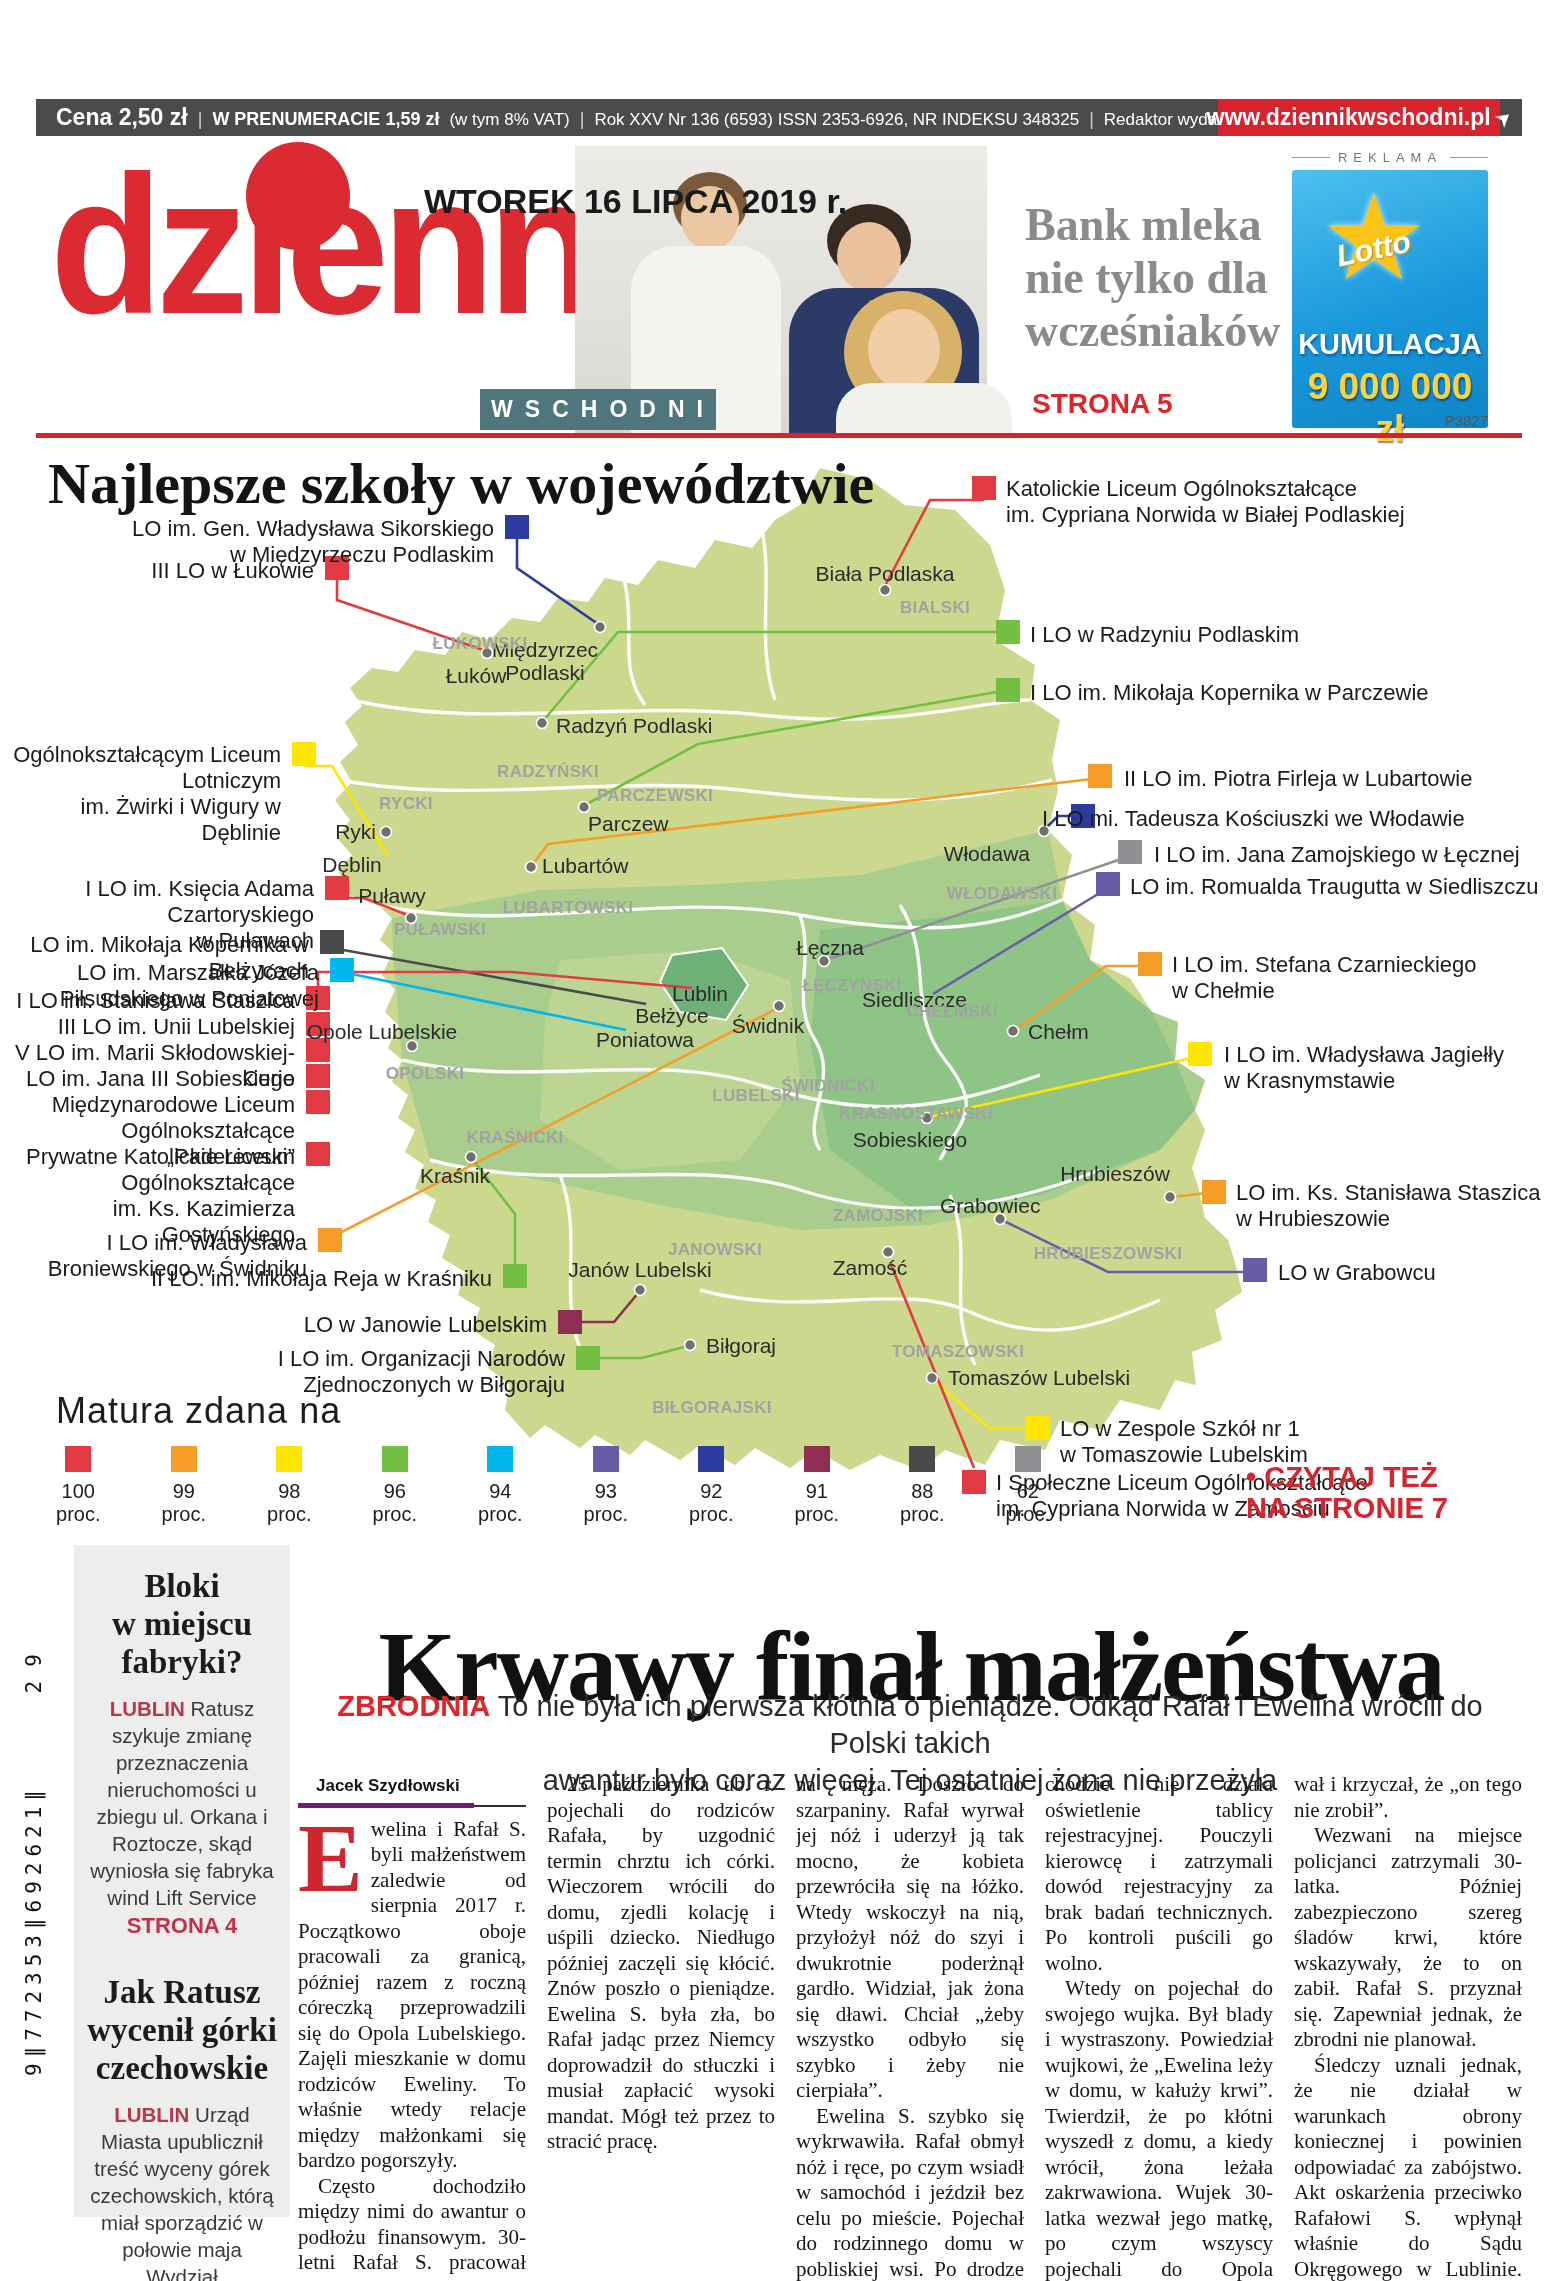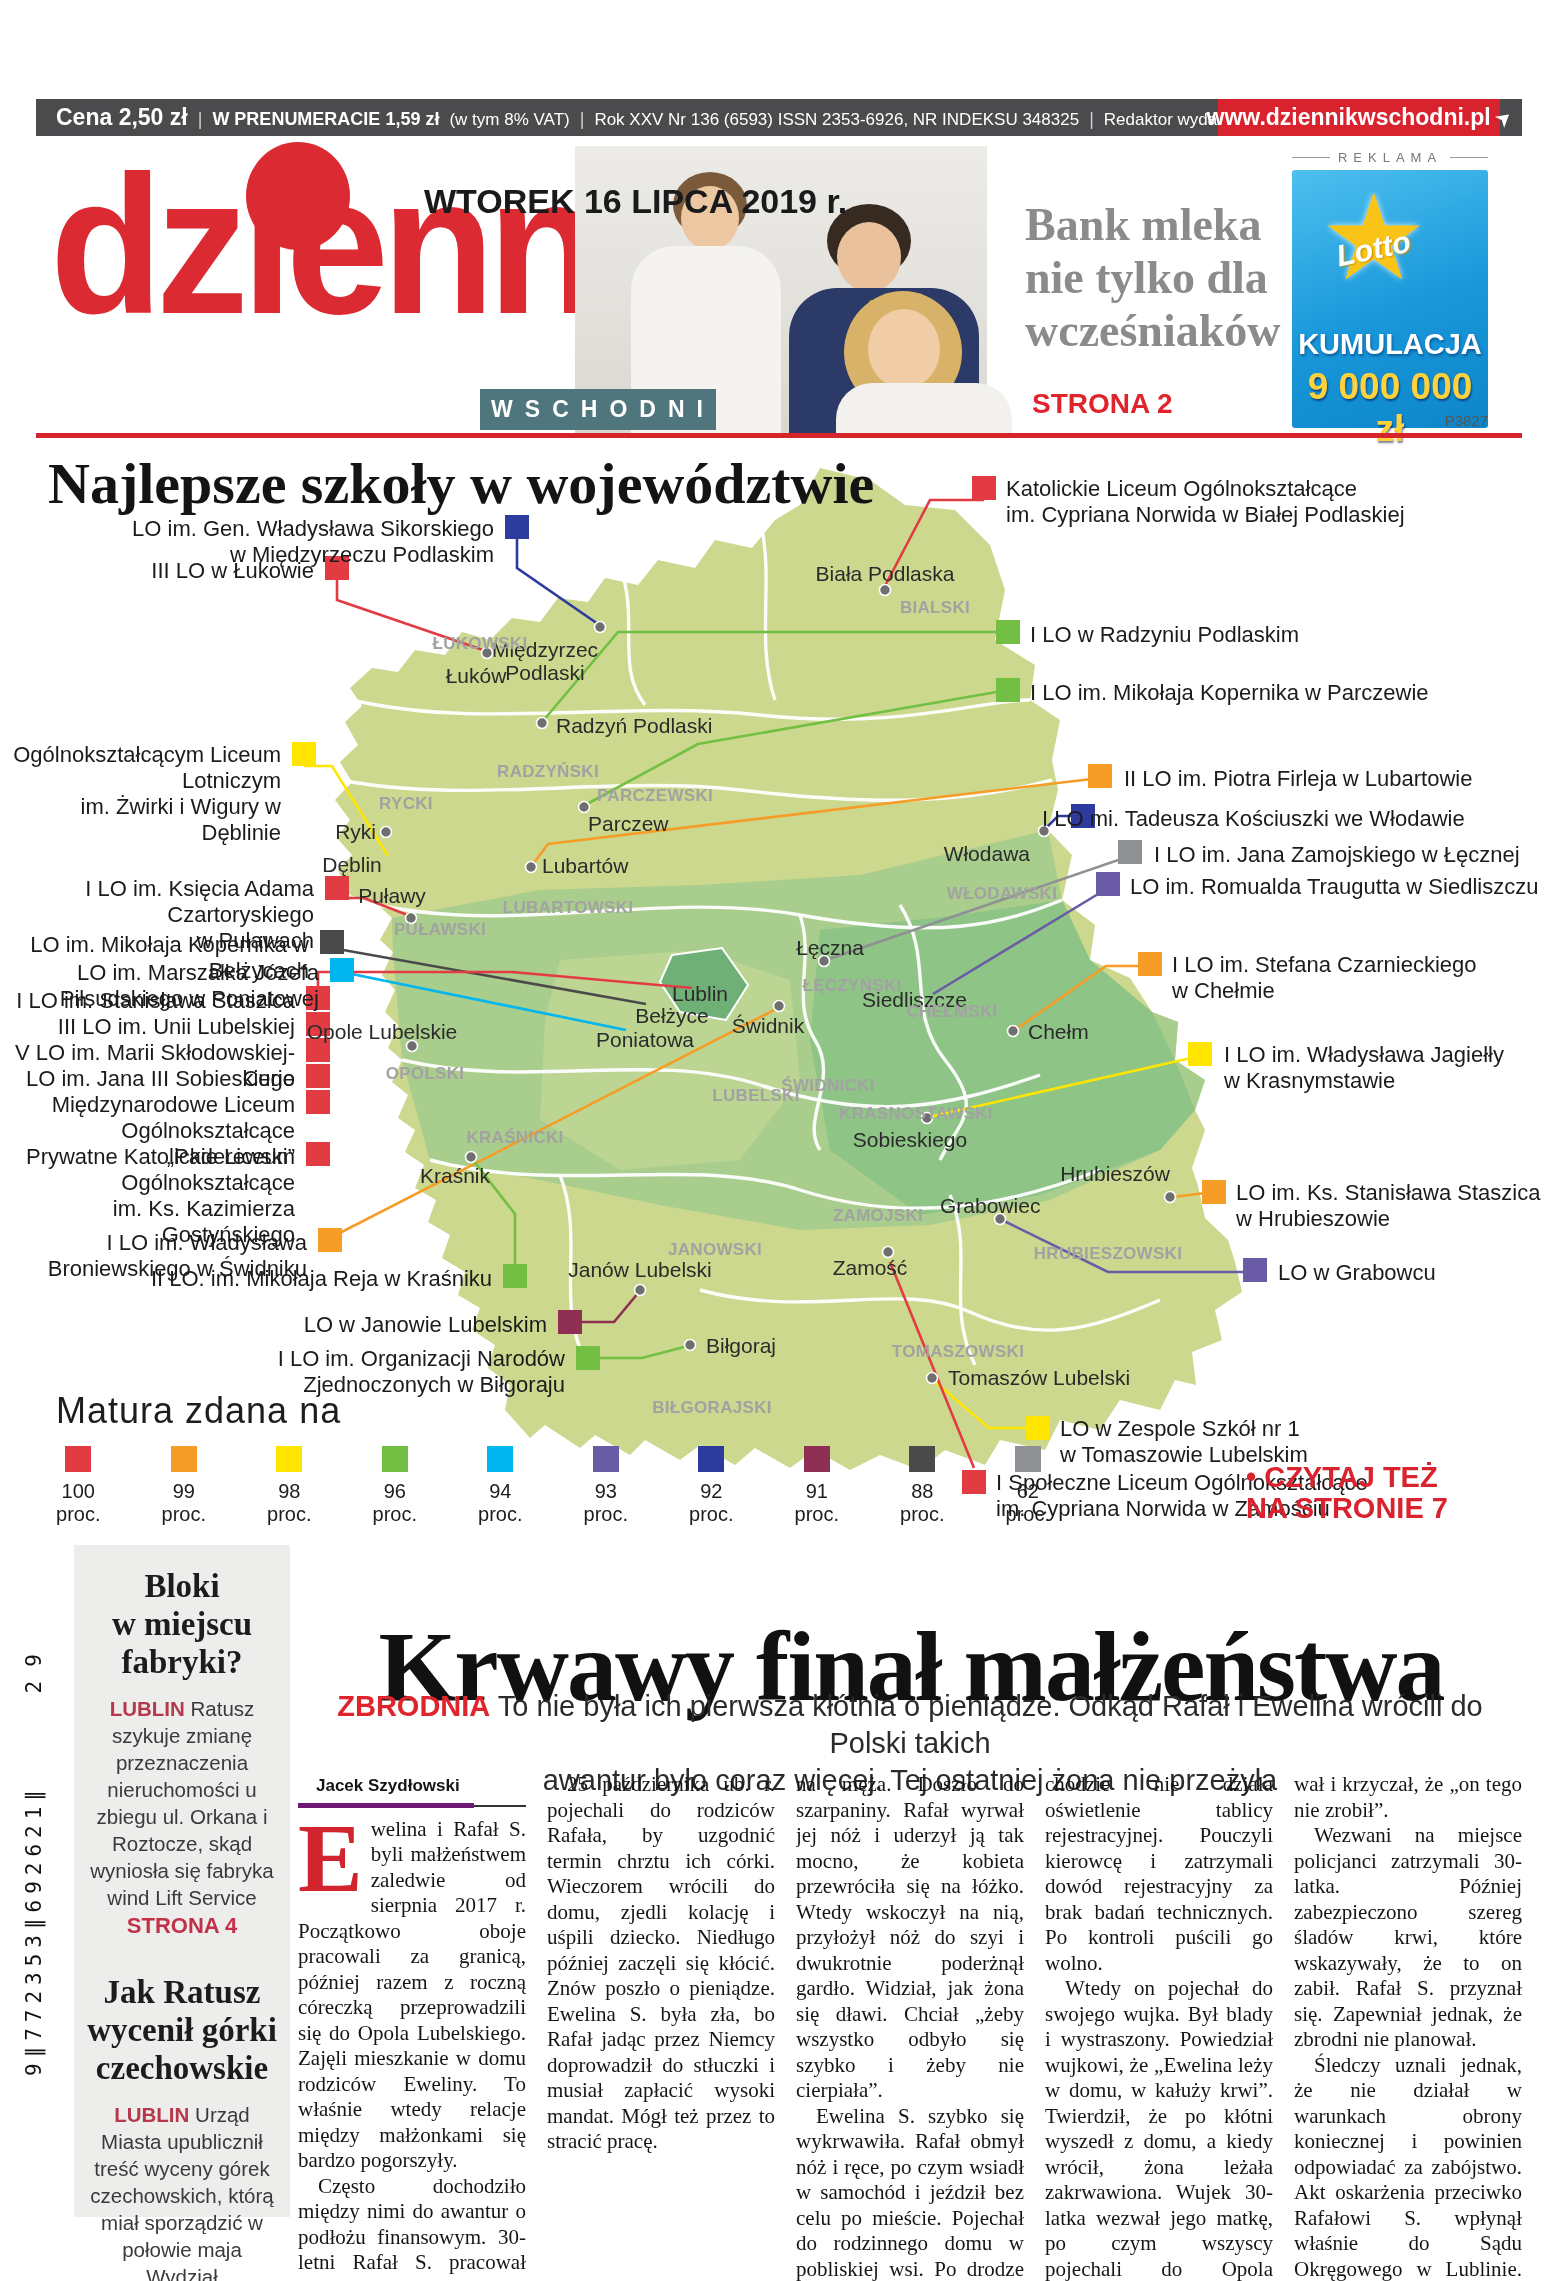--- a/index.html
+++ b/index.html
@@ -151,21 +151,21 @@
   <div class="ph round" data-interactable="false" style="left:8px;top:0;width:118px;height:122px;background:#d8b269;"></div>
   <div class="ph round" data-interactable="false" style="left:32px;top:18px;width:72px;height:80px;background:#f0cda6;"></div>
   <div class="ph" data-interactable="false" style="left:0;top:92px;width:176px;height:56px;background:#f2f1ed;border-radius:36px 36px 0 0;"></div>
 </div>
 
 <div class="bank-teaser" data-interactable="false">
   <div data-interactable="false">Bank mleka</div>
   <div data-interactable="false">nie tylko dla</div>
   <div data-interactable="false">wcześniaków</div>
 </div>
-<div class="bank-page" data-interactable="false">STRONA 2</div>
+<div class="bank-page" data-interactable="false">STRONA 5</div>
 
 <div class="reklama" data-interactable="false">
     <span data-interactable="false">REKLAMA</span>
   </div>
 <div class="lotto" data-interactable="false">
   <div class="lotto-star" data-interactable="false">★</div>
   <div class="lotto-brand" data-interactable="false">Lotto</div>
   <div class="lotto-kum" data-interactable="false">KUMULACJA</div>
   <div class="lotto-sum" data-interactable="false">9 000 000 zł</div>
 </div>

